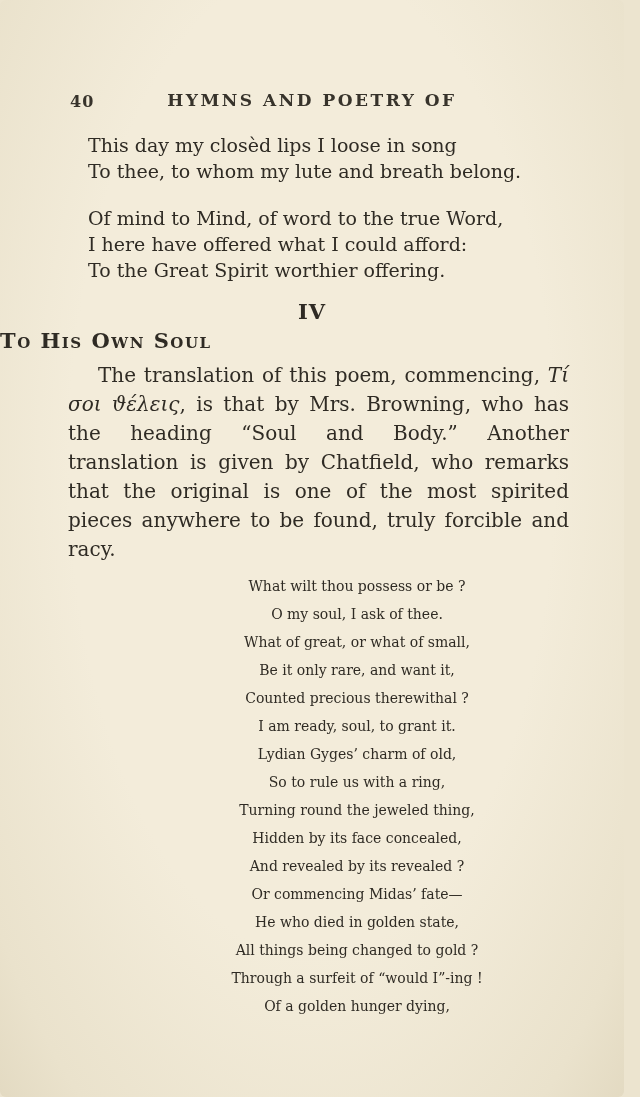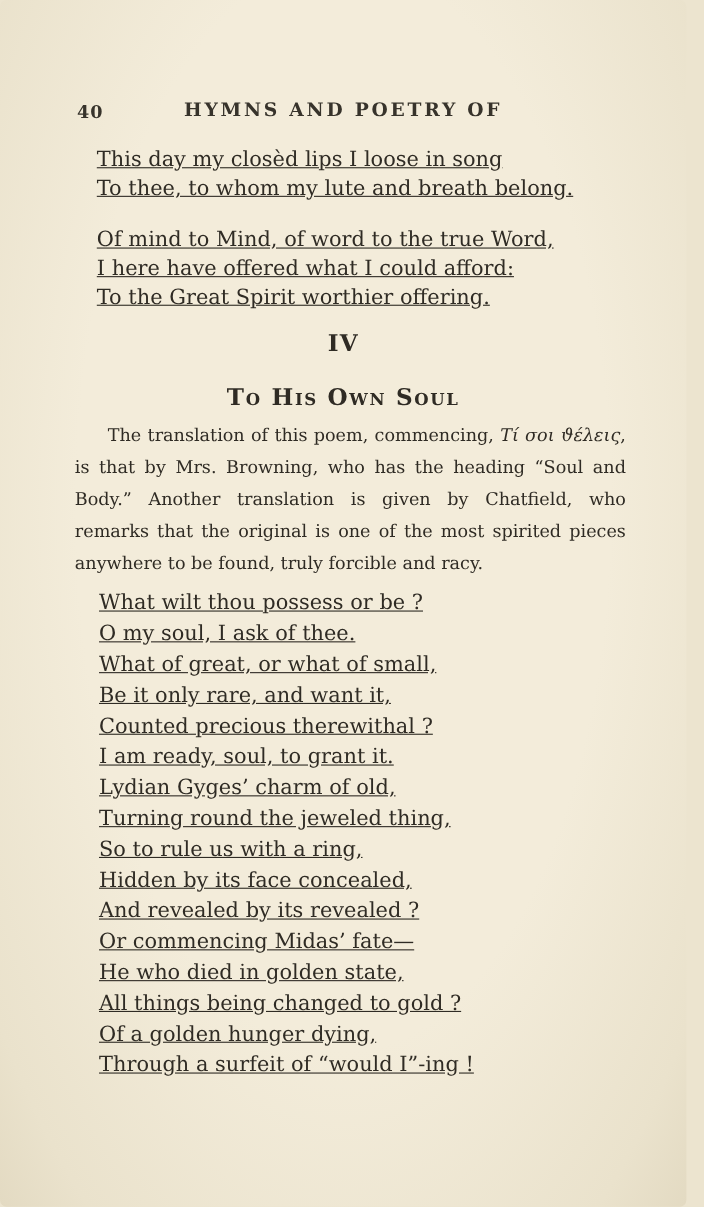--- a/index.html
+++ b/index.html
@@ -44,41 +44,42 @@
   }
   .stanza-2 { margin-top: 21px; }
   .section-numeral {
     margin-top: 16px;
     text-align: center;
     font-size: 21px;
     font-weight: bold;
     letter-spacing: 1px;
   }
   .section-title {
-    margin-top: 24px;
-    text-align: center;
+    margin-top: 4px;
+    text-align: left;
     font-variant: small-caps;
     font-weight: 600;
     font-size: 21px;
     letter-spacing: 1.5px;
   }
   .intro {
     margin: 8px 55px 0 68px;
-    font-size: 16px;
+    font-size: 20px;
     line-height: 29px;
     text-align: justify;
     text-indent: 30px;
   }
   .greek { font-style: italic; }
   .poem {
     margin: 8px 0 0 90px;
-    font-size: 19px;
+    font-size: 14px;
     line-height: 28px;
+    text-align: center;
   }
-  .line { white-space: nowrap; text-decoration: underline; }
+  .line { white-space: nowrap; }
 </style>
 </head>
 <body>
 
 <div class="page">
 
   <header class="running-head">
     <span class="page-num">40</span>
     <span class="head-title">HYMNS AND POETRY OF</span>
   </header>
@@ -100,24 +101,24 @@
   <p class="intro"><span>The translation of this poem, commencing, </span><span class="greek">Τί σοι ϑέλεις</span><span>, is that by Mrs. Browning, who has the heading “Soul and Body.”  Another translation is given by Chatfield, who remarks that the original is one of the most spirited pieces anywhere to be found, truly forcible and racy.</span></p>
 
   <div class="poem">
     <div class="line">What wilt thou possess or be ?</div>
     <div class="line">O my soul, I ask of thee.</div>
     <div class="line">What of great, or what of small,</div>
     <div class="line">Be it only rare, and want it,</div>
     <div class="line">Counted precious therewithal ?</div>
     <div class="line">I am ready, soul, to grant it.</div>
     <div class="line">Lydian Gyges’ charm of old,</div>
+    <div class="line">So to rule us with a ring,</div>
     <div class="line">Turning round the jeweled thing,</div>
-    <div class="line">So to rule us with a ring,</div>
     <div class="line">Hidden by its face concealed,</div>
     <div class="line">And revealed by its revealed ?</div>
     <div class="line">Or commencing Midas’ fate—</div>
     <div class="line">He who died in golden state,</div>
     <div class="line">All things being changed to gold ?</div>
+    <div class="line">Through a surfeit of “would I”-ing !</div>
     <div class="line">Of a golden hunger dying,</div>
-    <div class="line">Through a surfeit of “would I”-ing !</div>
   </div>
 
 </div>
 
 </body></html>

